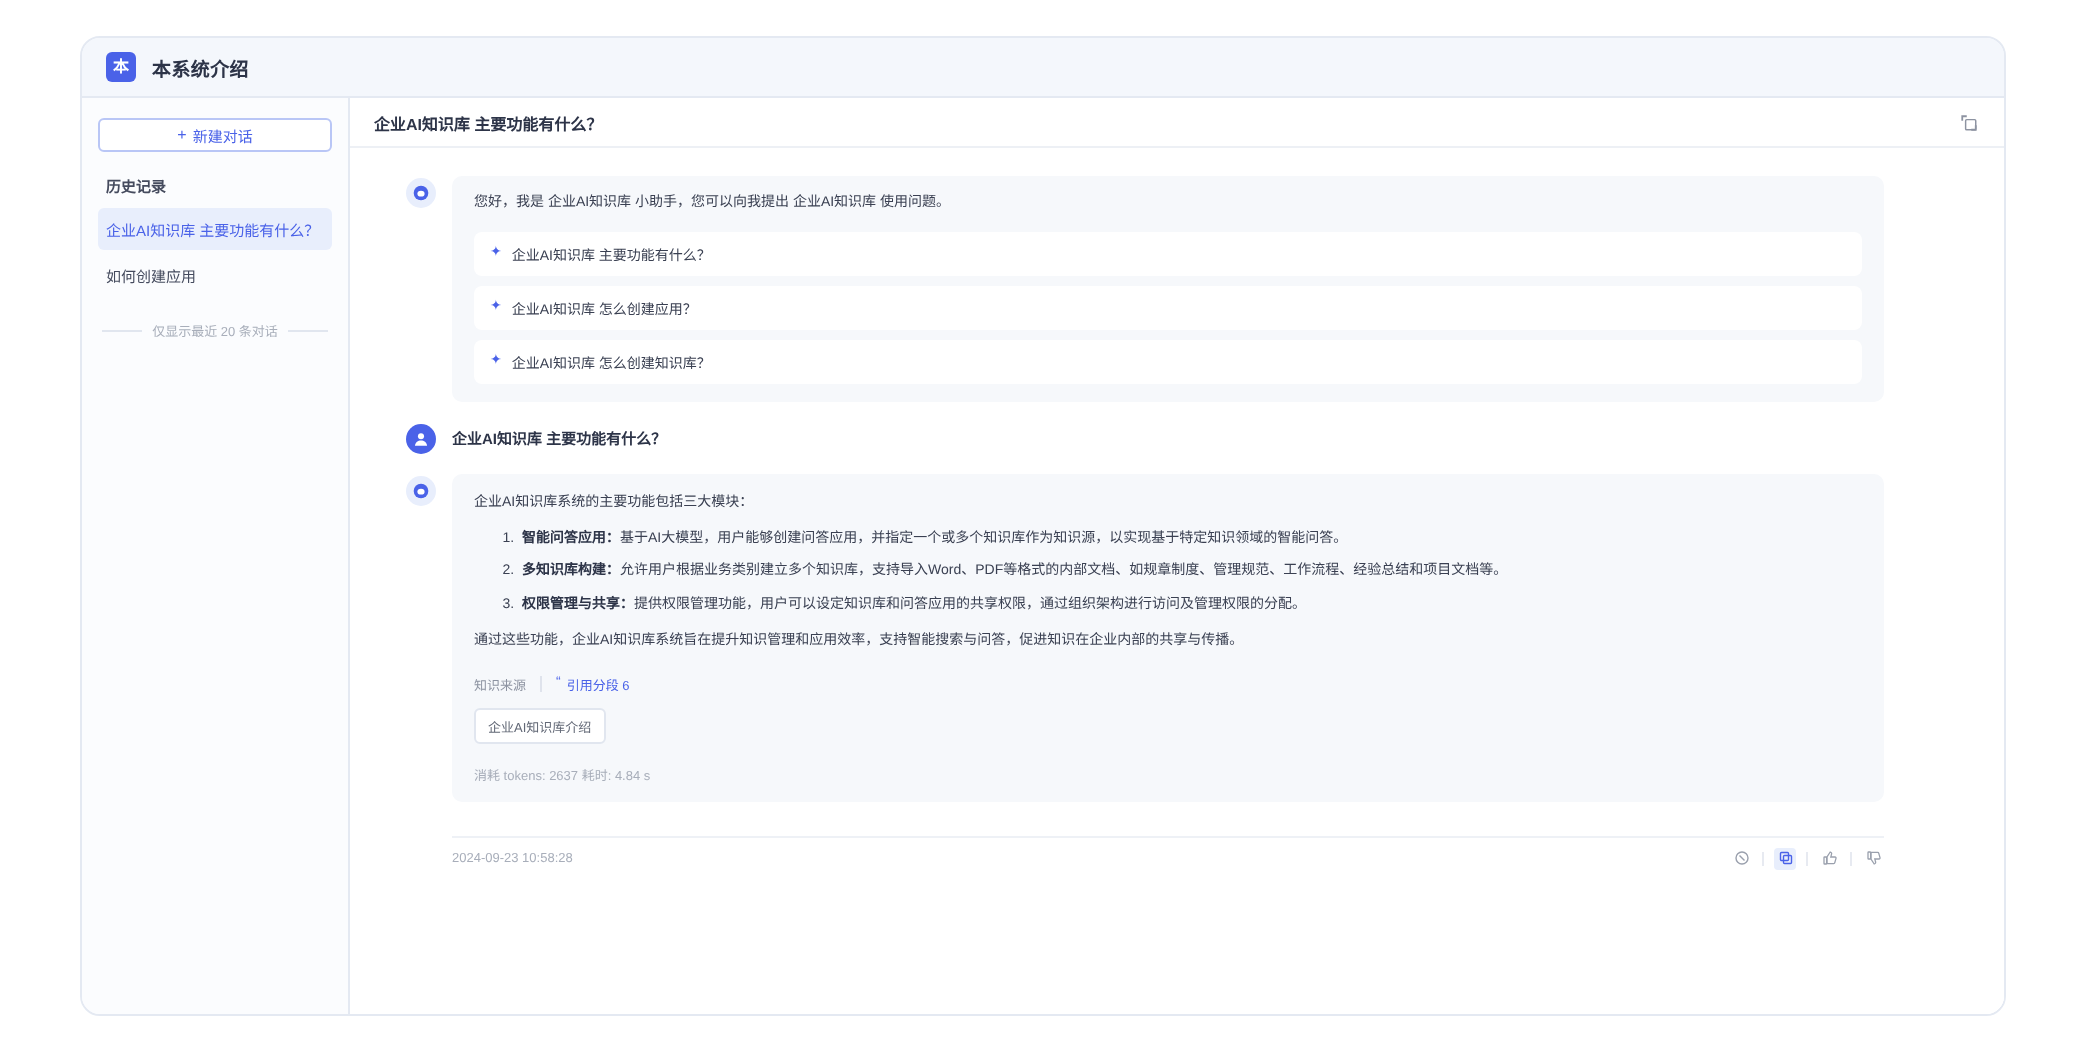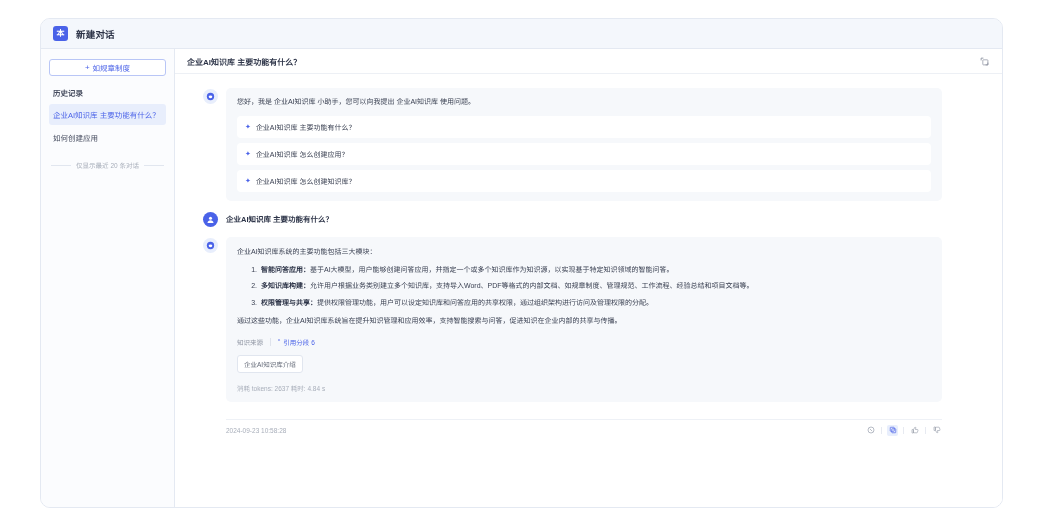--- a/index.html
+++ b/index.html
@@ -341,29 +341,29 @@
   }
 </style>
 </head>
 <body>
 
 <div class="page">
   <div class="app-card">
 
     <div class="app-header">
       <div class="app-logo">本</div>
-      <div class="app-title">新建对话</div>
+      <div class="app-title">本系统介绍</div>
     </div>
 
     <div class="app-body">
 
       <div class="sidebar">
         <div class="new-chat-btn">
           <span class="new-chat-plus">+</span>
-          <span>如规章制度</span>
+          <span>新建对话</span>
         </div>
 
         <div class="sidebar-section-label">历史记录</div>
 
         <div class="history-item active">企业AI知识库 主要功能有什么？</div>
         <div class="history-item">如何创建应用</div>
 
         <div class="history-foot">
           <div class="rule"></div>
           <div class="history-foot-text">仅显示最近 20 条对话</div>

